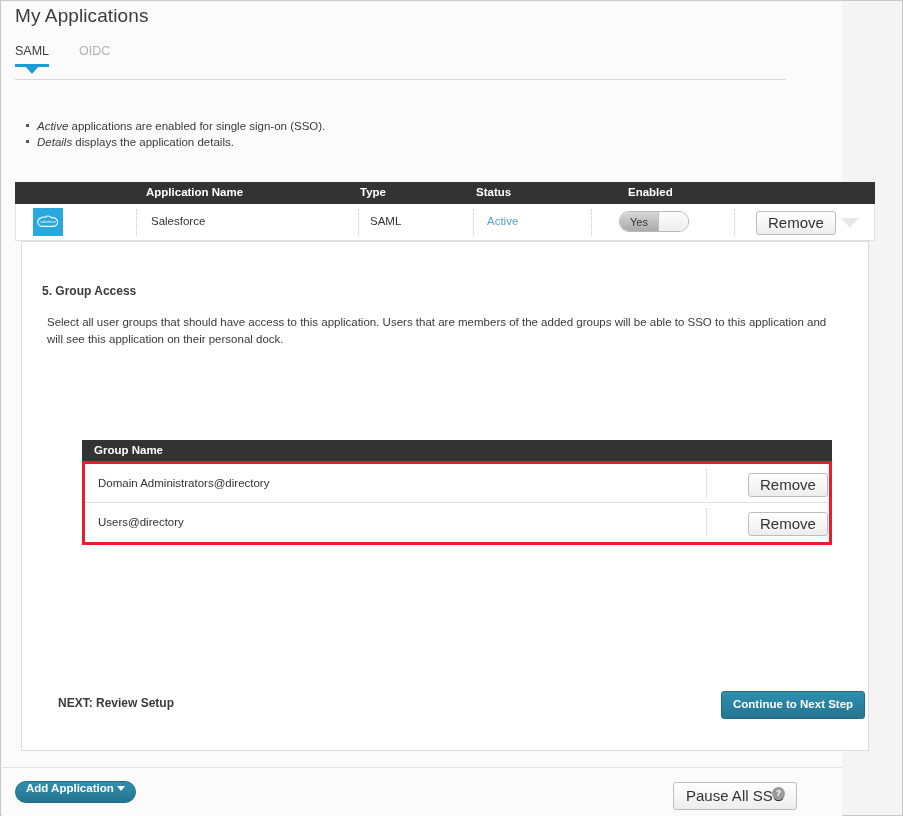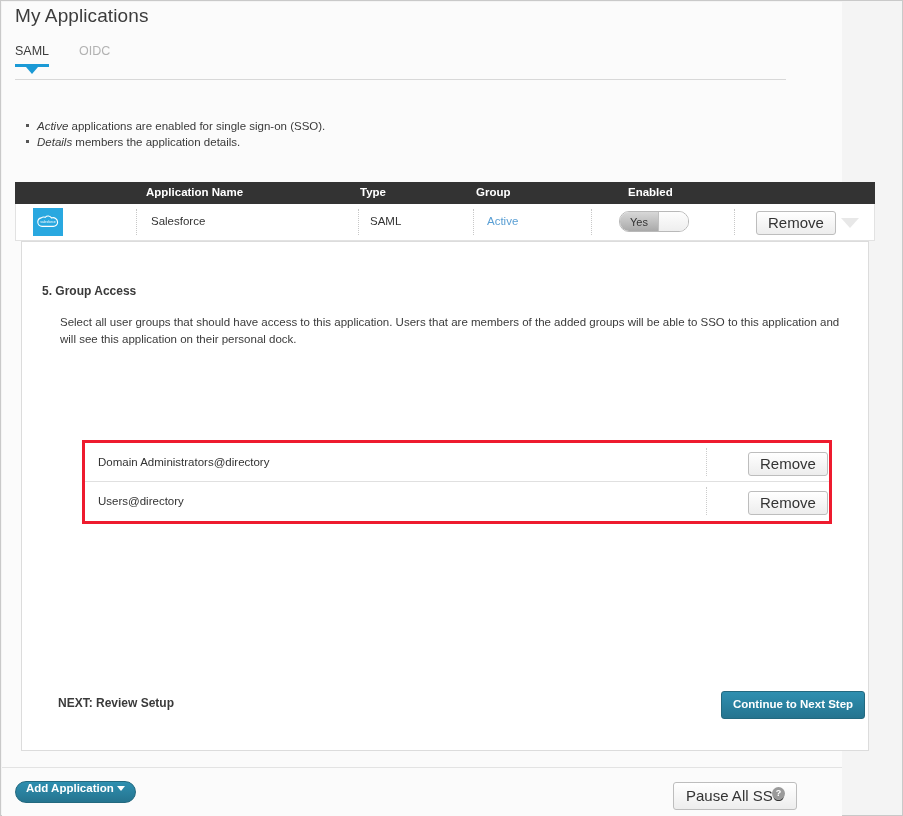--- a/index.html
+++ b/index.html
@@ -284,21 +284,21 @@
     position: absolute;
     left: 20px;
     top: 42px;
     font-size: 12px;
     font-weight: bold;
     color: #3a3a3a;
     text-align: center;
   }
   #section-desc {
     position: absolute;
-    left: 38px;
+    left: 25px;
     top: 72px;
     width: 790px;
     font-size: 11.5px;
     color: #3a3a3a;
     line-height: 17px;
   }
 
   
   #search-panel {
     position: absolute;
@@ -488,29 +488,29 @@
     </div>
     <div class="tab" id="tab-oidc">
       <span>OIDC</span>
     </div>
   </div>
   <div id="header-rule"></div>
 
   <div id="intro">
     <ul>
       <li><em>Active</em><span> applications are enabled for single sign-on (SSO).</span></li>
-      <li><em>Details</em><span> members the application details.</span></li>
+      <li><em>Details</em><span> displays the application details.</span></li>
     </ul>
   </div>
 
   <div id="apps-table">
     <div id="apps-head">
       <span class="h-appname">Application Name</span>
       <span class="h-type">Type</span>
-      <span class="h-status">Group</span>
+      <span class="h-status">Status</span>
       <span class="h-enabled">Enabled</span>
     </div>
     <div id="apps-row">
       <div class="cell-divider d1"></div>
       <div class="cell-divider d2"></div>
       <div class="cell-divider d3"></div>
       <div class="cell-divider d4"></div>
       <div class="cell-divider d5"></div>
 
       <div id="app-logo">
@@ -530,20 +530,23 @@
       <div id="app-caret"></div>
     </div>
   </div>
 
   <div id="detail-panel">
     <div id="section-title">5. Group Access</div>
     <div id="section-desc">Select all user groups that should have access to this application. Users that are members of the added groups will be able to SSO to this application and will see this application on their personal dock.</div>
 
 
     <div id="group-table">
+      <div id="group-head">
+        <span>Group Name</span>
+      </div>
       <div id="group-highlight-top"></div>
       <div id="group-rows">
         <div class="group-row">
           <div class="g-name">Domain Administrators@directory</div>
           <div class="g-divider"></div>
           <div class="g-remove btn-grey">Remove</div>
         </div>
         <div class="group-row">
           <div class="g-name">Users@directory</div>
           <div class="g-divider"></div>

